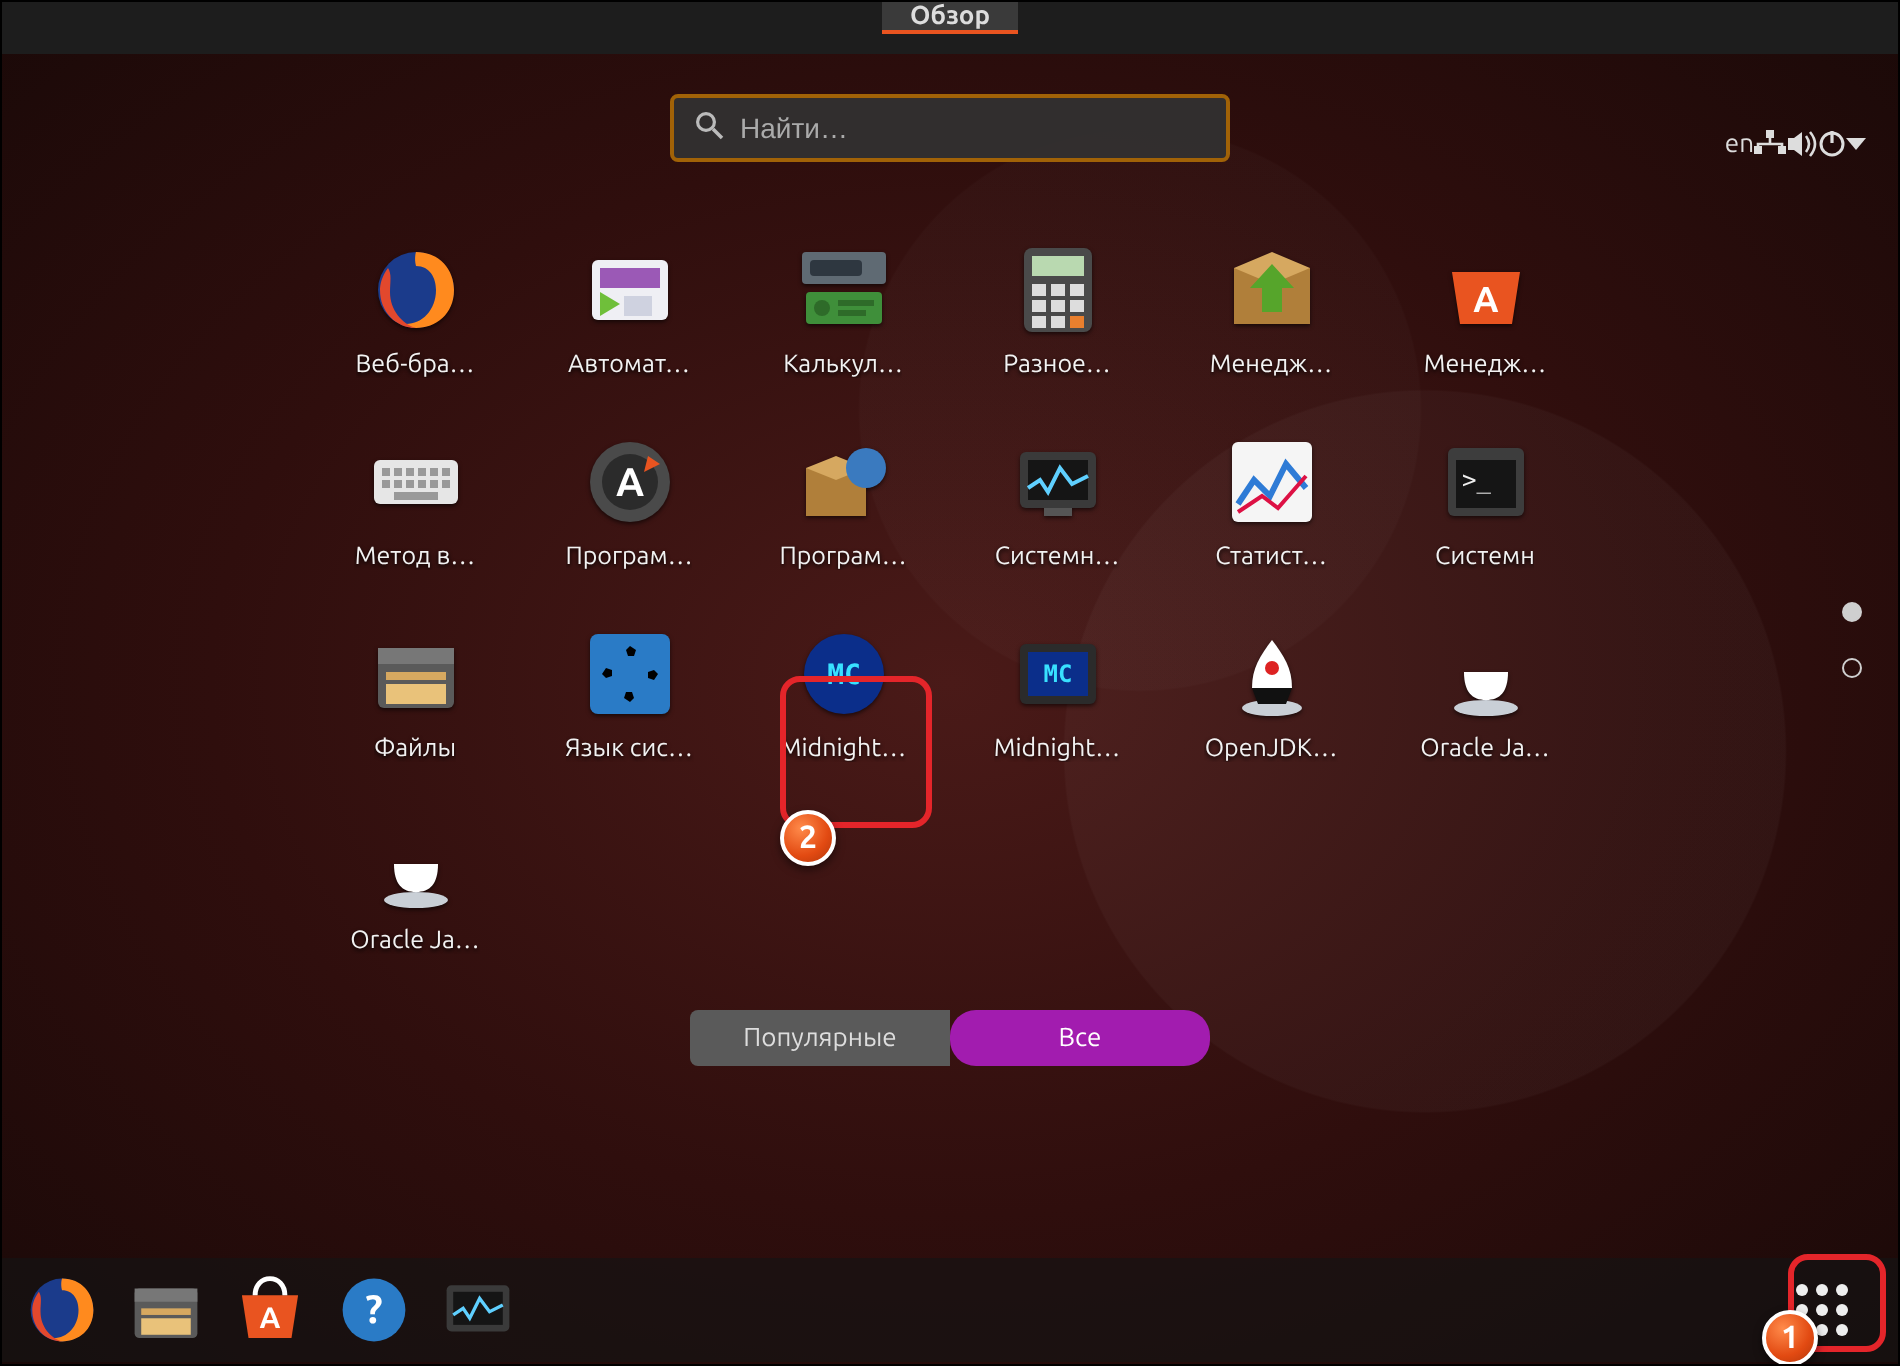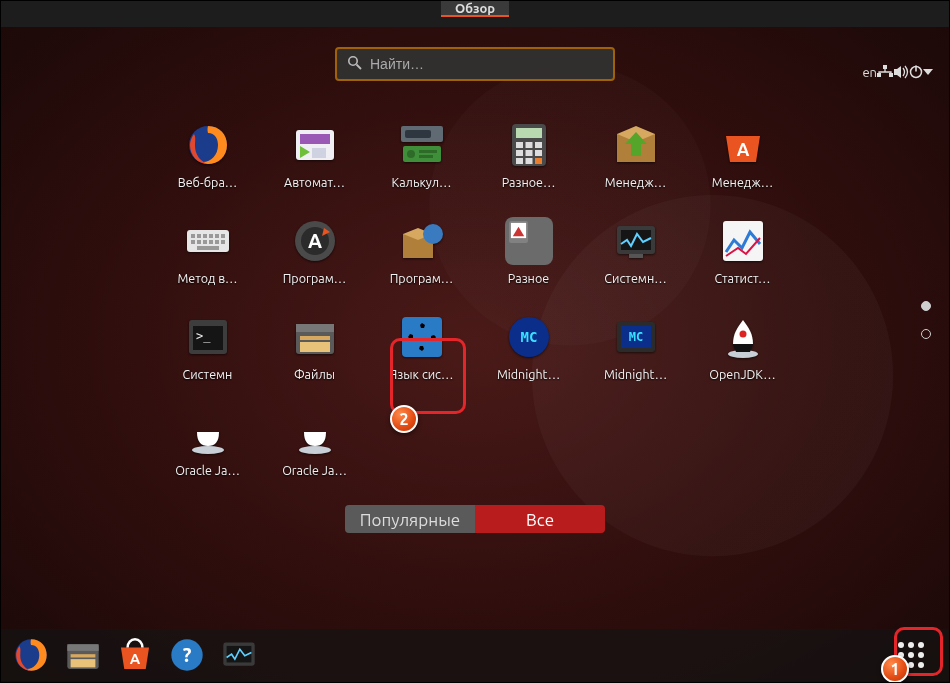--- a/index.html
+++ b/index.html
@@ -155,29 +155,29 @@
   .pager .dot.active { background: #cfcfcf; }
 
   
   .tabs {
     margin: 28px auto 0;
     display: flex;
     width: 260px;
     height: 28px;
     border-radius: 4px;
     overflow: hidden;
-    font-size: 17px;
+    font-size: 13px;
   }
   .tabs .tab {
     flex: 1;
     display: flex; align-items: center; justify-content: center;
     cursor: pointer;
   }
   .tabs .tab.freq { background: #5a5a5a; color: #ddd; }
-  .tabs .tab.all  { background: #b91c1c; color: #fff; }
+  .tabs .tab.all  { background: #a21caf; color: #fff; border-radius: 13px; }
 
   
   .dock {
     position: absolute;
     left: 0; right: 0; bottom: 1px;
     height: 52px;
     background: rgba(20,20,20,0.65);
     display: flex;
     align-items: center;
     padding: 0 8px;
@@ -379,32 +379,20 @@
       <svg class="ic" viewBox="0 0 46 46">
           <rect x="4" y="16" width="30" height="24" fill="#b07f3a"></rect>
           <polygon points="4,16 19,10 34,16 19,22" fill="#d6a860"></polygon>
           <circle cx="34" cy="16" r="10" fill="#3a7abf"></circle>
           <path d="M24 16h20M34 6v20M27 9q7 7 14 0M27 23q7-7 14 0" stroke="#cfe3f7" stroke-width="1" fill="none"></path>
         </svg>
     </div>
     <div class="label">Програм…</div>
   </div>
 
-  <div class="app folder">
-    <div class="icon">
-      <div class="mini"><svg width="100%" height="100%" viewBox="0 0 10 10">
-            <rect x="1" y="1" width="8" height="8" fill="#fff"></rect>
-            <polygon points="2,8 5,3 8,8" fill="#c33"></polygon>
-          </svg></div>
-      <div class="mini"></div>
-        <div class="mini"></div>
-        <div class="mini"></div>
-    </div>
-    <div class="label">Разное</div>
-  </div>
 
   <div class="app">
     <div class="icon shadow">
       <svg class="ic" viewBox="0 0 46 46">
           <rect x="4" y="8" width="38" height="28" rx="3" fill="#3a3a3a"></rect>
           <rect x="8" y="12" width="30" height="20" fill="#151515"></rect>
           <polyline points="8,26 14,22 18,28 24,16 30,24 38,20" stroke="#5fd0ff" stroke-width="2" fill="none"></polyline>
           <rect x="16" y="36" width="14" height="4" fill="#555"></rect>
         </svg>
     </div>

